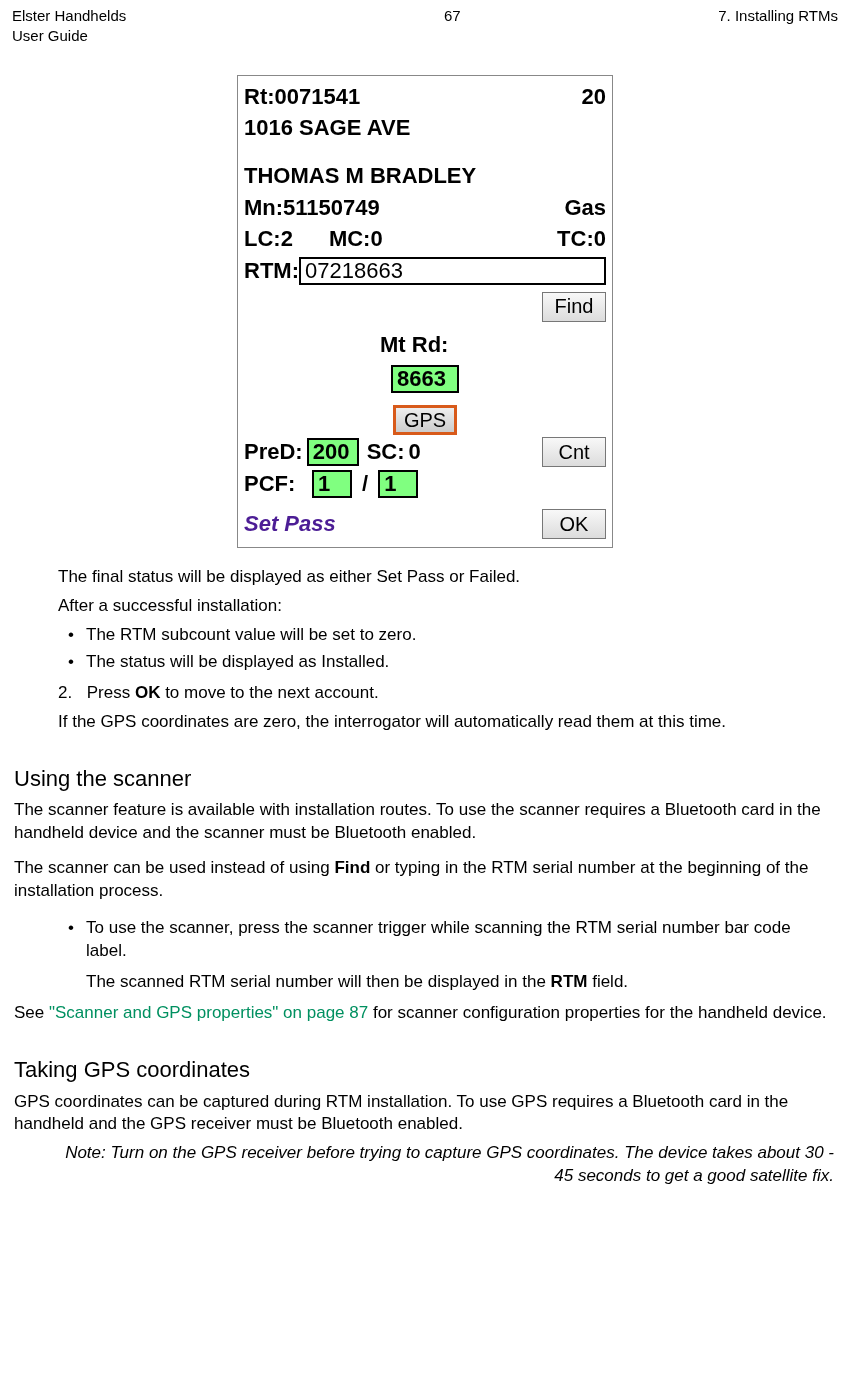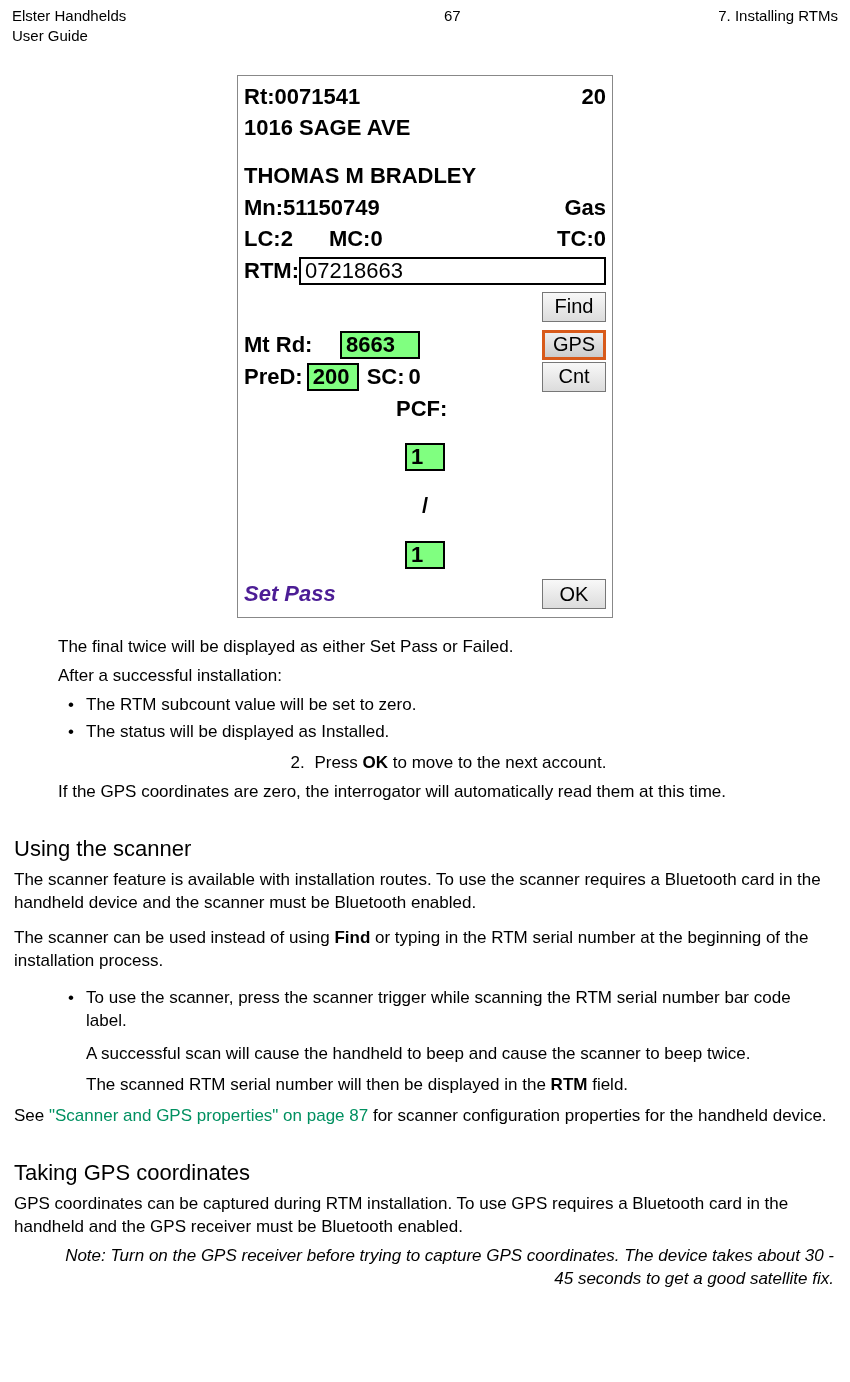--- a/index.html
+++ b/index.html
@@ -64,21 +64,21 @@
     height: 28px;
     display:inline-flex; align-items:center;
     font-weight:bold;
   }
   .status-text { color:#4c1d95; font-style:italic; font-weight:bold; }
   .body-text { padding: 0 16px 0 58px; }
   .body-text p { margin: 6px 0; }
   .bullet-list { list-style: none; margin: 4px 0 8px 0; }
   .bullet-list li { position:relative; padding-left: 20px; margin: 4px 8px; }
   .bullet-list li::before { content:"•"; position:absolute; left:2px; }
-  .numlist { margin-left:-28px;text-align:center; }
+  .numlist { margin-left:-28px; }
   .numlist .num { display:inline-block; width:24px; }
   h2.section {
     font-family: Liberation Sans, sans-serif;
     font-weight: normal;
     font-size: 22px;
     margin: 30px 0 4px -44px;
   }
   .note { font-style: italic; padding-left: 6px; text-indent:-44px; margin-left:44px; margin-top:10px;text-align:right; }
   .link { color:#009060; }
   b { font-weight:bold; }
@@ -128,76 +128,75 @@
     </div>
     <div class="ds-row">
       <span>RTM:</span>
       <input class="ds-input rtm-input" value="07218663" style="">
     </div>
     <div class="ds-row" style="justify-content:flex-end; margin-top:6px;">
       <button class="btn">
           <span>Find</span>
         </button>
     </div>
-    <div class="ds-row" style="margin-top:8px; gap:6px;">
+    <div class="ds-row" style="margin-top:8px; gap:6px;flex-direction:column;">
       <span style="width:90px;">Mt Rd:</span>
-      <span class="greenbox" style="width:80px;">8663</span>
+      <span class="greenbox" style="width:68px;">8663</span>
       <span class="grow"></span>
       <button class="btn btn-gps">
           <span>GPS</span>
         </button>
     </div>
     <div class="ds-row" style="gap:4px;">
       <span>PreD:</span>
       <span class="greenbox" style="width:52px;">200</span>
       <span style="margin-left:4px;">SC:</span>
       <span>0</span>
       <span class="grow"></span>
       <button class="btn">
           <span>Cnt</span>
         </button>
     </div>
-    <div class="ds-row" style="gap:20px;flex-direction:column;">
+    <div class="ds-row" style="gap:10px;">
       <span style="width:58px;">PCF:</span>
       <span class="greenbox" style="width:40px;">1</span>
       <span>/</span>
       <span class="greenbox" style="width:40px;">1</span>
     </div>
     <div class="ds-row" style="margin-top:10px;">
       <span class="status-text">Set Pass</span>
       <span class="grow"></span>
       <button class="btn">
           <span>OK</span>
         </button>
     </div>
   </div>
 </div>
 
 <div class="body-text">
-  <p>The final twice will be displayed as either Set Pass or Failed.</p>
+  <p>The final status will be displayed as either Set Pass or Failed.</p>
   <p>After a successful installation:</p>
   <ul class="bullet-list">
     <li>The RTM subcount value will be set to zero.</li>
     <li>The status will be displayed as Installed.</li>
   </ul>
   <p class="numlist">
     <span class="num">2.</span>
     <span>Press </span><b>OK</b><span> to move to the next account.</span>
   </p>
   <p>If the GPS coordinates are zero, the interrogator will automatically read them at this time.</p>
 
   <h2 class="section">Using the scanner</h2>
   <p style="margin-left:-44px;">The scanner feature is available with installation routes. To use the scanner requires a Bluetooth card in the handheld device and the scanner must be Bluetooth enabled.</p>
   <p style="margin-left:-44px; margin-top:12px;">
     <span>The scanner can be used instead of using </span><b>Find</b><span> or typing in the RTM serial number at the beginning of the installation process.</span>
   </p>
   <ul class="bullet-list" style="margin-top:14px;">
     <li>
       <span>To use the scanner, press the scanner trigger while scanning the RTM serial number bar code label.</span>
-      <p style="margin-top:10px;">A successful scan will cause the handheld to beep and cause the scanner to beep twice.</p>
       <p style="margin-top:8px;">
         <span>The scanned RTM serial number will then be displayed in the </span><b>RTM</b><span> field.</span>
       </p>
     </li>
   </ul>
   <p style="margin-left:-44px;">
     <span>See </span><span class="link">"Scanner and GPS properties" on page 87</span><span> for scanner configuration properties for the handheld device.</span>
   </p>
 
   <h2 class="section">Taking GPS coordinates</h2>

